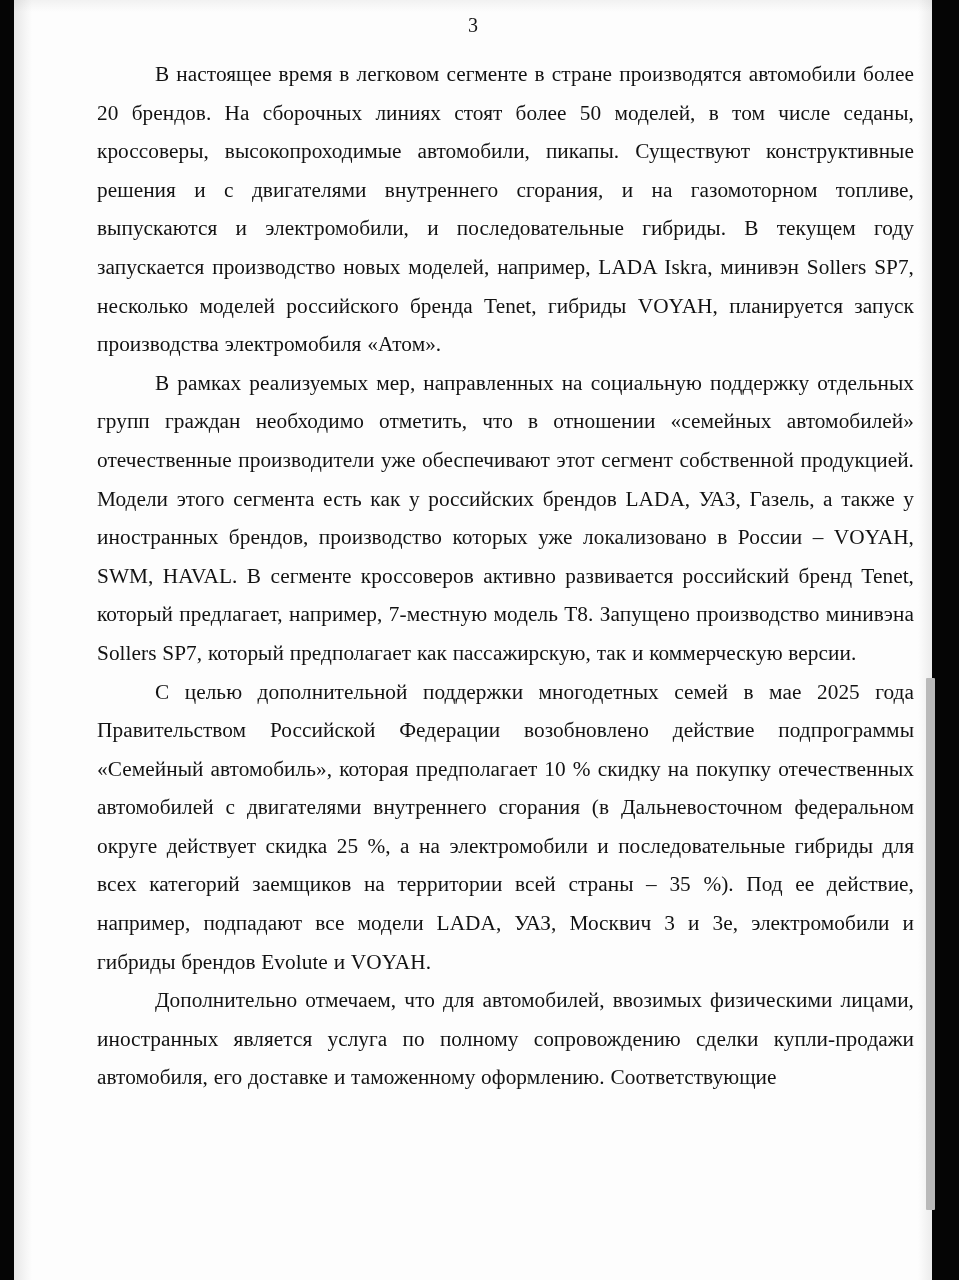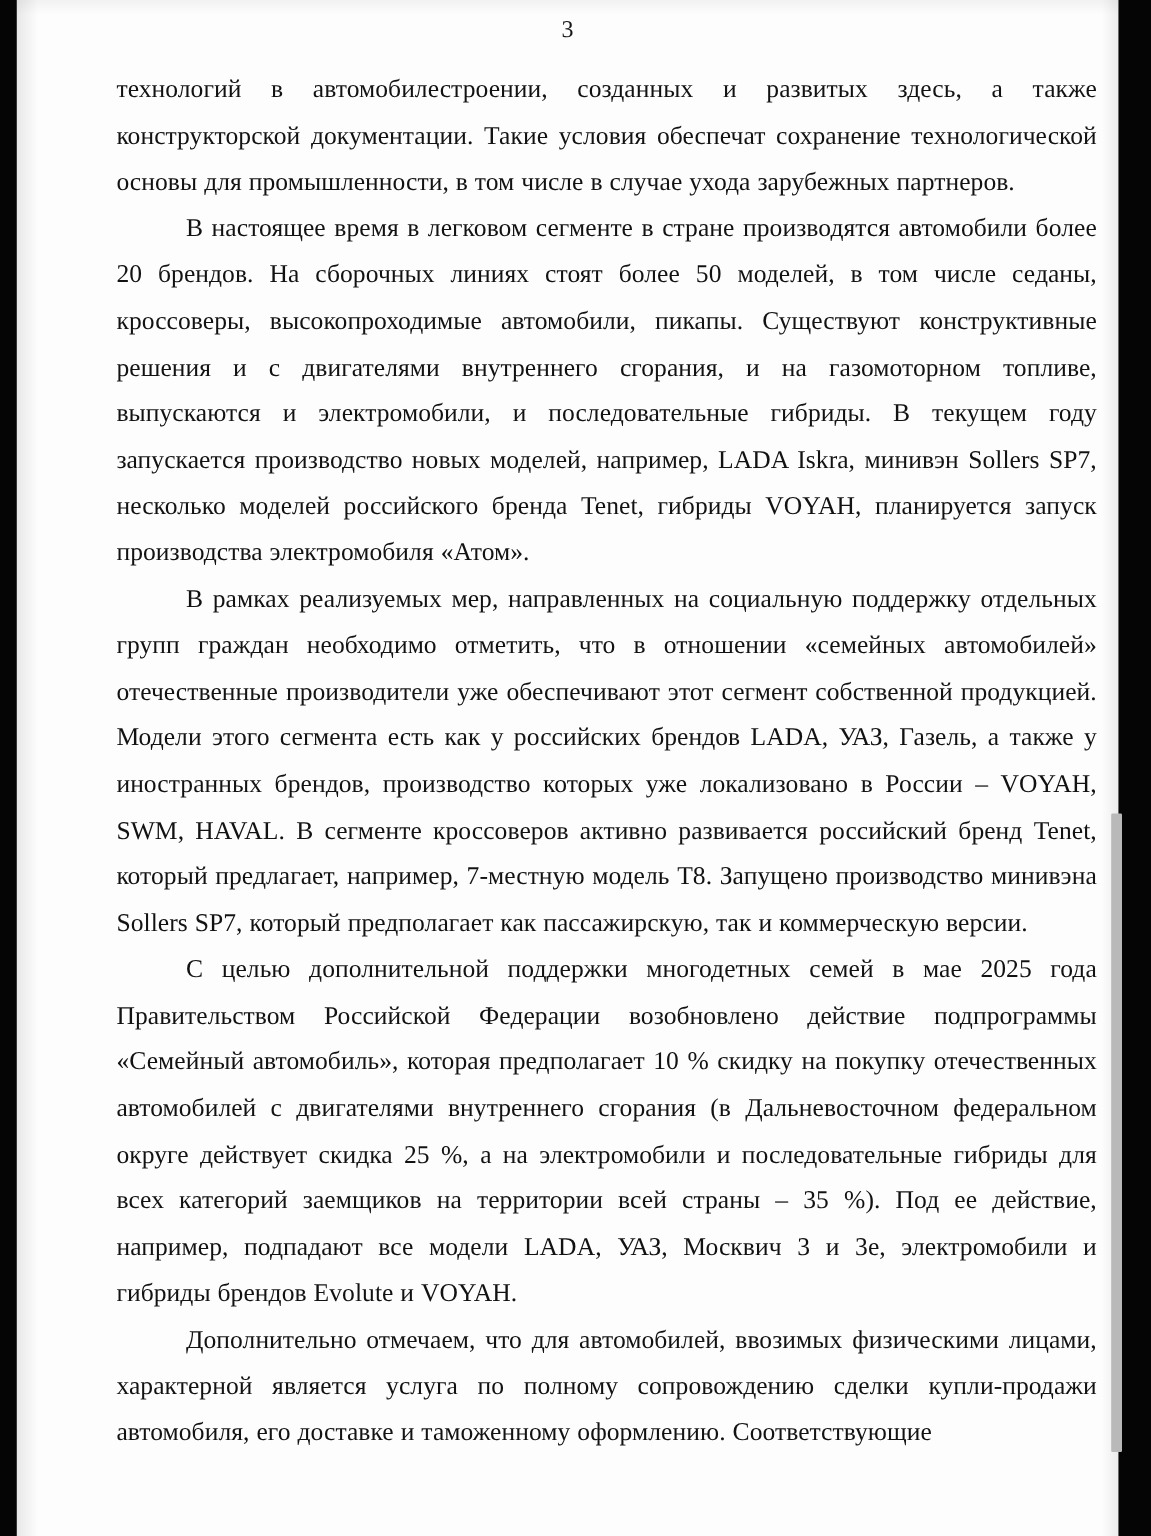--- a/index.html
+++ b/index.html
@@ -137,25 +137,24 @@
 <div id="viewer">
 
   <div id="left-gutter"></div>
   <div id="right-gutter"></div>
 
   <div id="page">
 
     <div class="page-number">3</div>
 
     <div id="doc-body">
-      <p class="para no-indent ragged-last">технологий в автомобилестроении, созданных и развитых здесь, а также конструкторской документации. Такие условия обеспечат сохранение технологической основы для промышленности, в том числе в случае ухода зарубежных партнеров.</p>
       <p class="para ragged-last">В настоящее время в легковом сегменте в стране производятся автомобили более 20 брендов. На сборочных линиях стоят более 50 моделей, в том числе седаны, кроссоверы, высокопроходимые автомобили, пикапы. Существуют конструктивные решения и с двигателями внутреннего сгорания, и на газомоторном топливе, выпускаются и электромобили, и последовательные гибриды. В текущем году запускается производство новых моделей, например, LADA Iskra, минивэн Sollers SP7, несколько моделей российского бренда Tenet, гибриды VOYAH, планируется запуск производства электромобиля «Атом».</p>
       <p class="para ragged-last">В рамках реализуемых мер, направленных на социальную поддержку отдельных групп граждан необходимо отметить, что в отношении «семейных автомобилей» отечественные производители уже обеспечивают этот сегмент собственной продукцией. Модели этого сегмента есть как у российских брендов LADA, УАЗ, Газель, а также у иностранных брендов, производство которых уже локализовано в России – VOYAH, SWM, HAVAL. В сегменте кроссоверов активно развивается российский бренд Tenet, который предлагает, например, 7-местную модель Т8. Запущено производство минивэна Sollers SP7, который предполагает как пассажирскую, так и коммерческую версии.</p>
       <p class="para ragged-last">С целью дополнительной поддержки многодетных семей в мае 2025 года Правительством Российской Федерации возобновлено действие подпрограммы «Семейный автомобиль», которая предполагает 10 % скидку на покупку отечественных автомобилей с двигателями внутреннего сгорания (в Дальневосточном федеральном округе действует скидка 25 %, а на электромобили и последовательные гибриды для всех категорий заемщиков на территории всей страны – 35 %). Под ее действие, например, подпадают все модели LADA, УАЗ, Москвич 3 и 3е, электромобили и гибриды брендов Evolute и VOYAH.</p>
-      <p class="para ragged-last">Дополнительно отмечаем, что для автомобилей, ввозимых физическими лицами, характерной является услуга по полному сопровождению сделки купли-продажи автомобиля, его доставке и таможенному оформлению. Соответствующие</p>
+      <p class="para ragged-last">Дополнительно отмечаем, что для автомобилей, ввозимых физическими лицами, иностранных является услуга по полному сопровождению сделки купли-продажи автомобиля, его доставке и таможенному оформлению. Соответствующие</p>
     </div>
 
   </div>
 
   <div id="scroll-track">
     <div id="scroll-thumb"></div>
   </div>
 
 </div>
 

